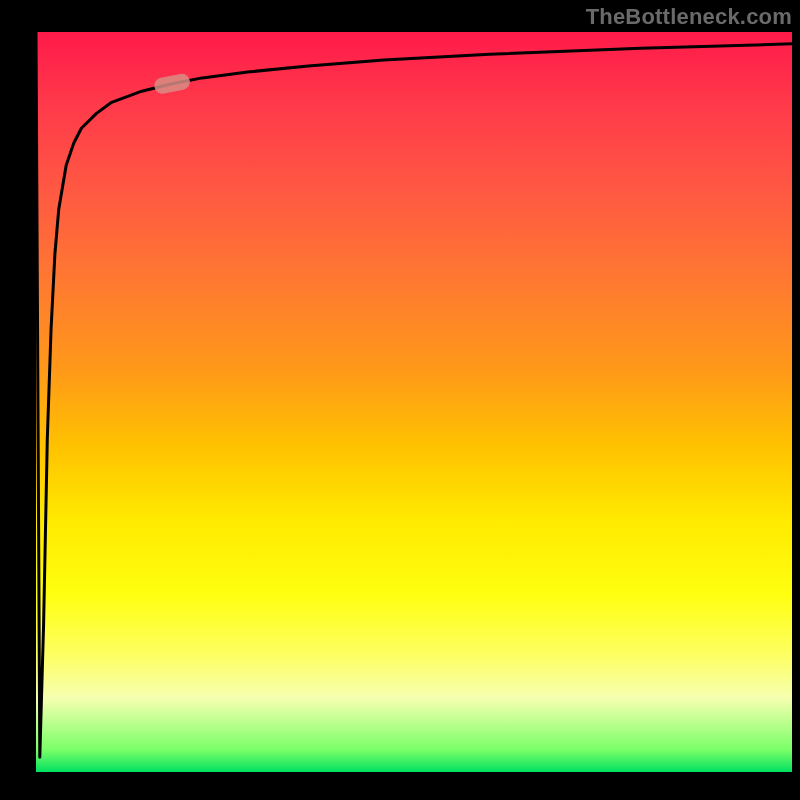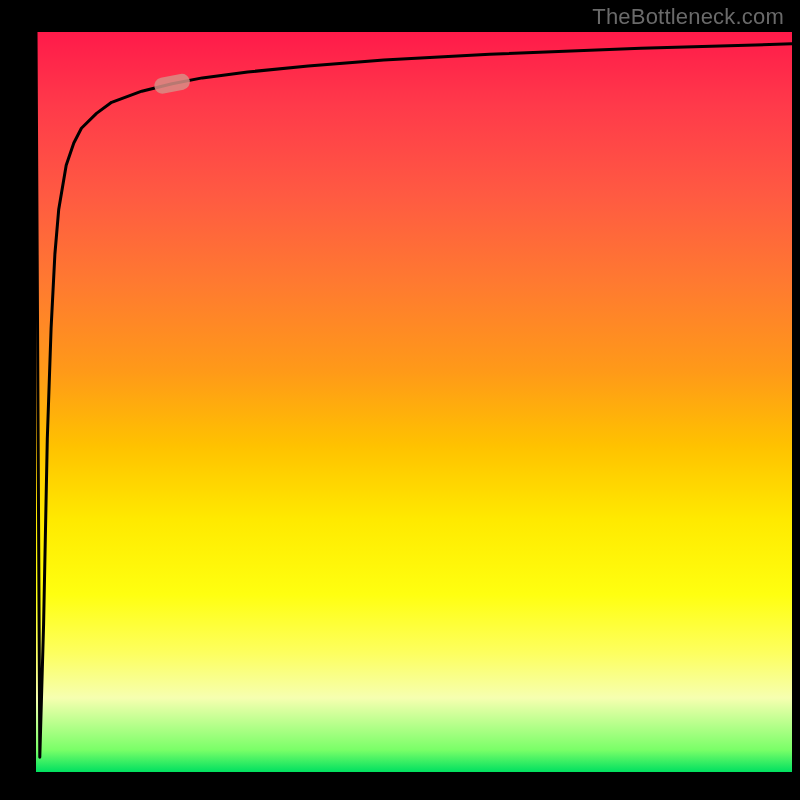--- a/index.html
+++ b/index.html
@@ -8,24 +8,24 @@
     width: 800px;
     height: 800px;
     background: #000;
     position: relative;
     font-family: Arial, Helvetica, sans-serif;
     overflow: hidden;
   }
   .attribution {
     position: absolute;
     top: 4px;
-    right: 16px;
+    right: 8px;
     color: #6a6a6a;
     font-size: 22px;
-    font-weight: 400;
+    font-weight: 700;
     letter-spacing: 0.2px;
     z-index: 10;
   }
   .plot-area {
     position: absolute;
     left: 36px;
     top: 32px;
     width: 756px;   
     height: 740px;  
     

